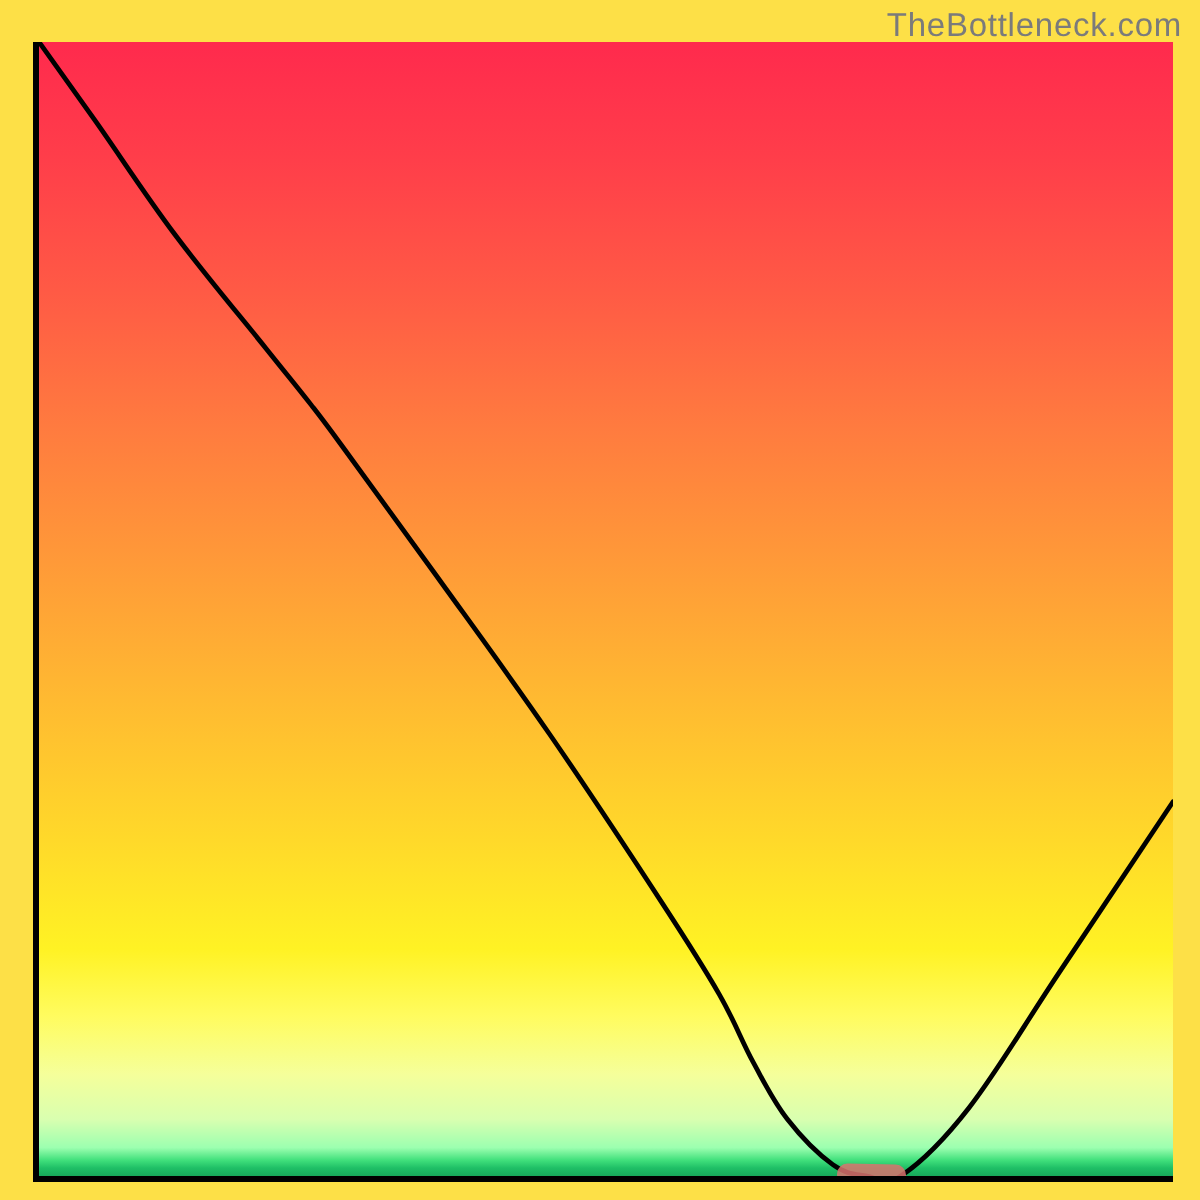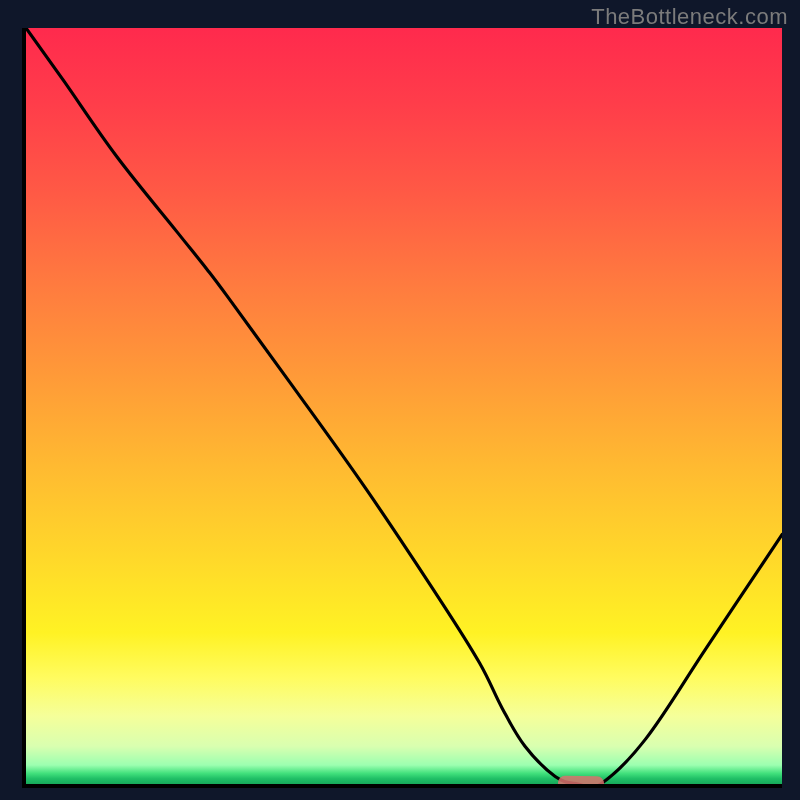--- a/index.html
+++ b/index.html
@@ -2,21 +2,21 @@
 <html><head>
 <meta charset="utf-8">
 <style>
   * { margin: 0; padding: 0; box-sizing: border-box; }
   html, body { width: 800px; height: 800px; overflow: hidden; background: #fff; }
 
   .frame {
     position: relative;
     width: 800px;
     height: 800px;
-    background: #0f172a;
+    background: #fde047;
   }
 
   .watermark {
     position: absolute;
     top: 4px;
     right: 12px;
     font-family: Arial, Helvetica, sans-serif;
     font-size: 22px;
     font-weight: 400;
     color: #7b7b7b;

